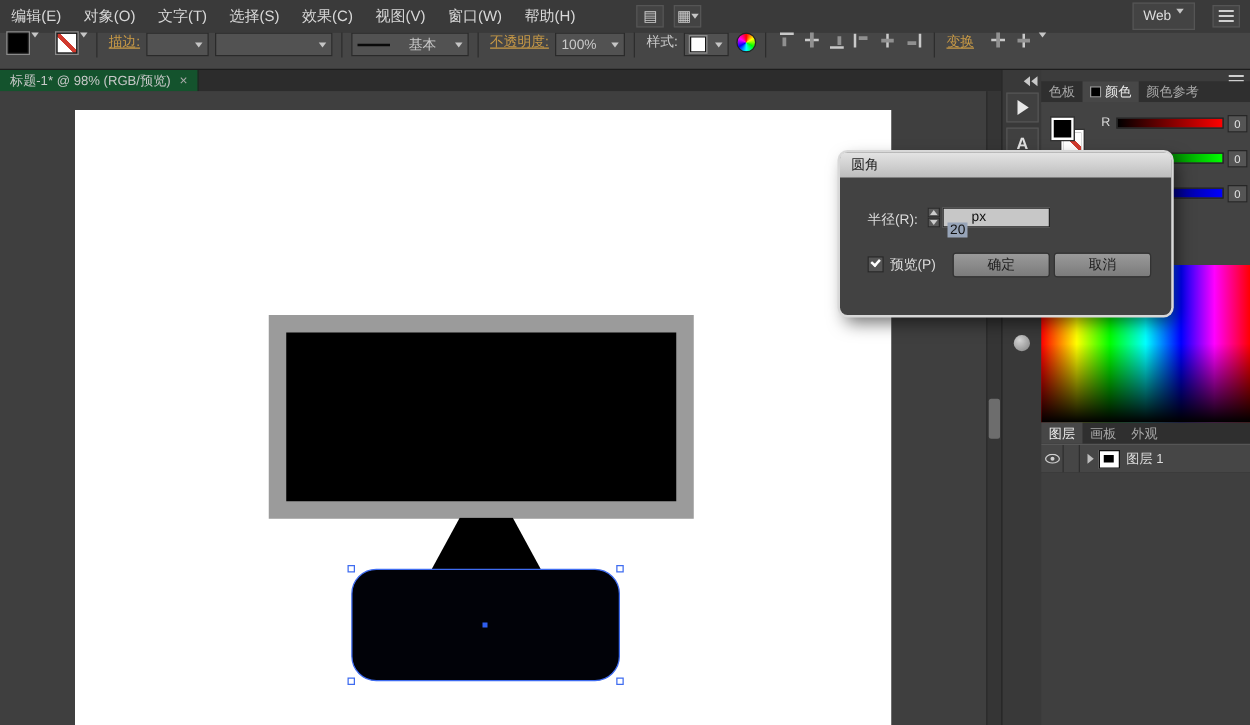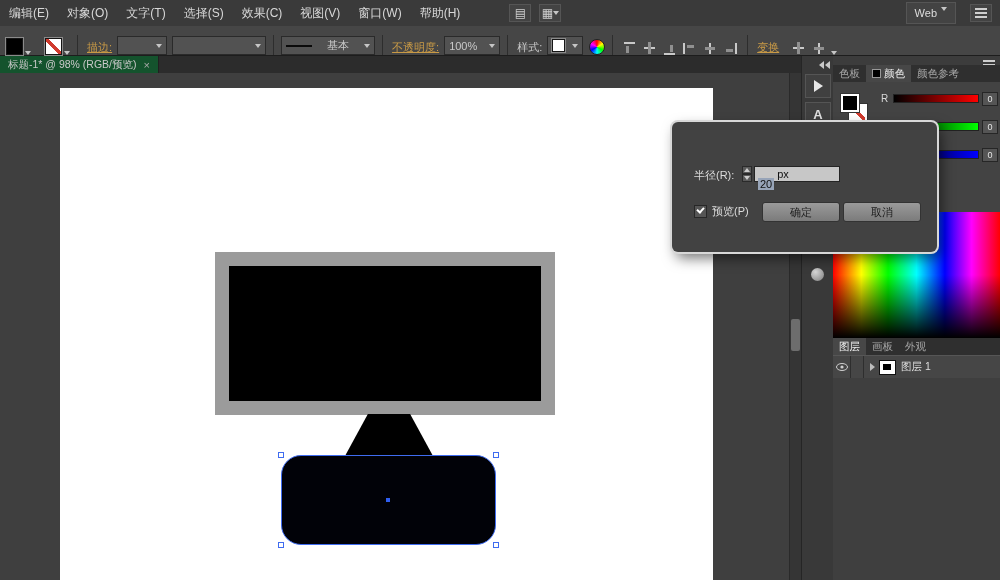--- a/index.html
+++ b/index.html
@@ -14,21 +14,21 @@
            color:#cfcfcf;font-size:12px;border:1px solid #555;background:#434343;}
   .mb-flex{flex:1;}
   .workspace{display:flex;align-items:flex-start;gap:4px;padding:4px 8px;margin-right:10px;border:1px solid #555;
              background:#434343;font-size:11px;color:#ddd;}
   .caret{width:0;height:0;border-left:3px solid transparent;border-right:3px solid transparent;
          border-top:4px solid #c6c6c6;display:inline-block;}
   .lines-icon{width:12px;height:10px;background:repeating-linear-gradient(#cfcfcf 0 2px,transparent 2px 4px);}
 
   
   #controlbar{position:absolute;left:0;top:26px;width:1000px;height:29px;background:#464646;
-              border-bottom:1px solid #1d1d1d;display:flex;align-items:flex-end;font-size:11px;color:#c9c9c9;}
+              border-bottom:1px solid #1d1d1d;display:flex;align-items:flex-start;font-size:11px;color:#c9c9c9;}
   .swatch{width:15px;height:15px;border:1px solid #161616;outline:1px solid #8a8a8a;}
   .sw-fill{background:#000;}
   .sw-stroke{background:linear-gradient(45deg,#fff 42%,#d03a2e 42%,#d03a2e 58%,#fff 58%);}
   .sw-style{background:#fff;}
   .sep{width:1px;height:20px;background:#2d2d2d;margin:0 7px;flex:none;}
   .dd{height:17px;background:#525252;border:1px solid #2a2a2a;display:flex;align-items:center;
       justify-content:space-between;padding:0 4px;gap:4px;flex:none;}
   .linklbl{color:#c99a46;text-decoration:underline;margin:0 5px 0 2px;flex:none;}
   .plainlbl{margin:0 5px 0 2px;flex:none;}
   .linepreview{width:26px;height:2px;background:#0a0a0a;}
@@ -299,20 +299,21 @@
       </span>
       <span class="blankcell"></span>
       <span class="disc-tri"></span>
       <span class="layerthumb"></span>
       <span>图层 1</span>
     </div>
     <div id="layersrest"></div>
   </div>
 
   <div id="dialog">
+    <div id="dlg-title">圆角</div>
     <span class="dlg-label">半径(R):</span>
     <span class="stepper">
       <span class="step">
           <span class="tri-up"></span>
         </span>
       <span class="step">
           <span class="tri-dn"></span>
         </span>
     </span>
     <span class="dlg-input">

